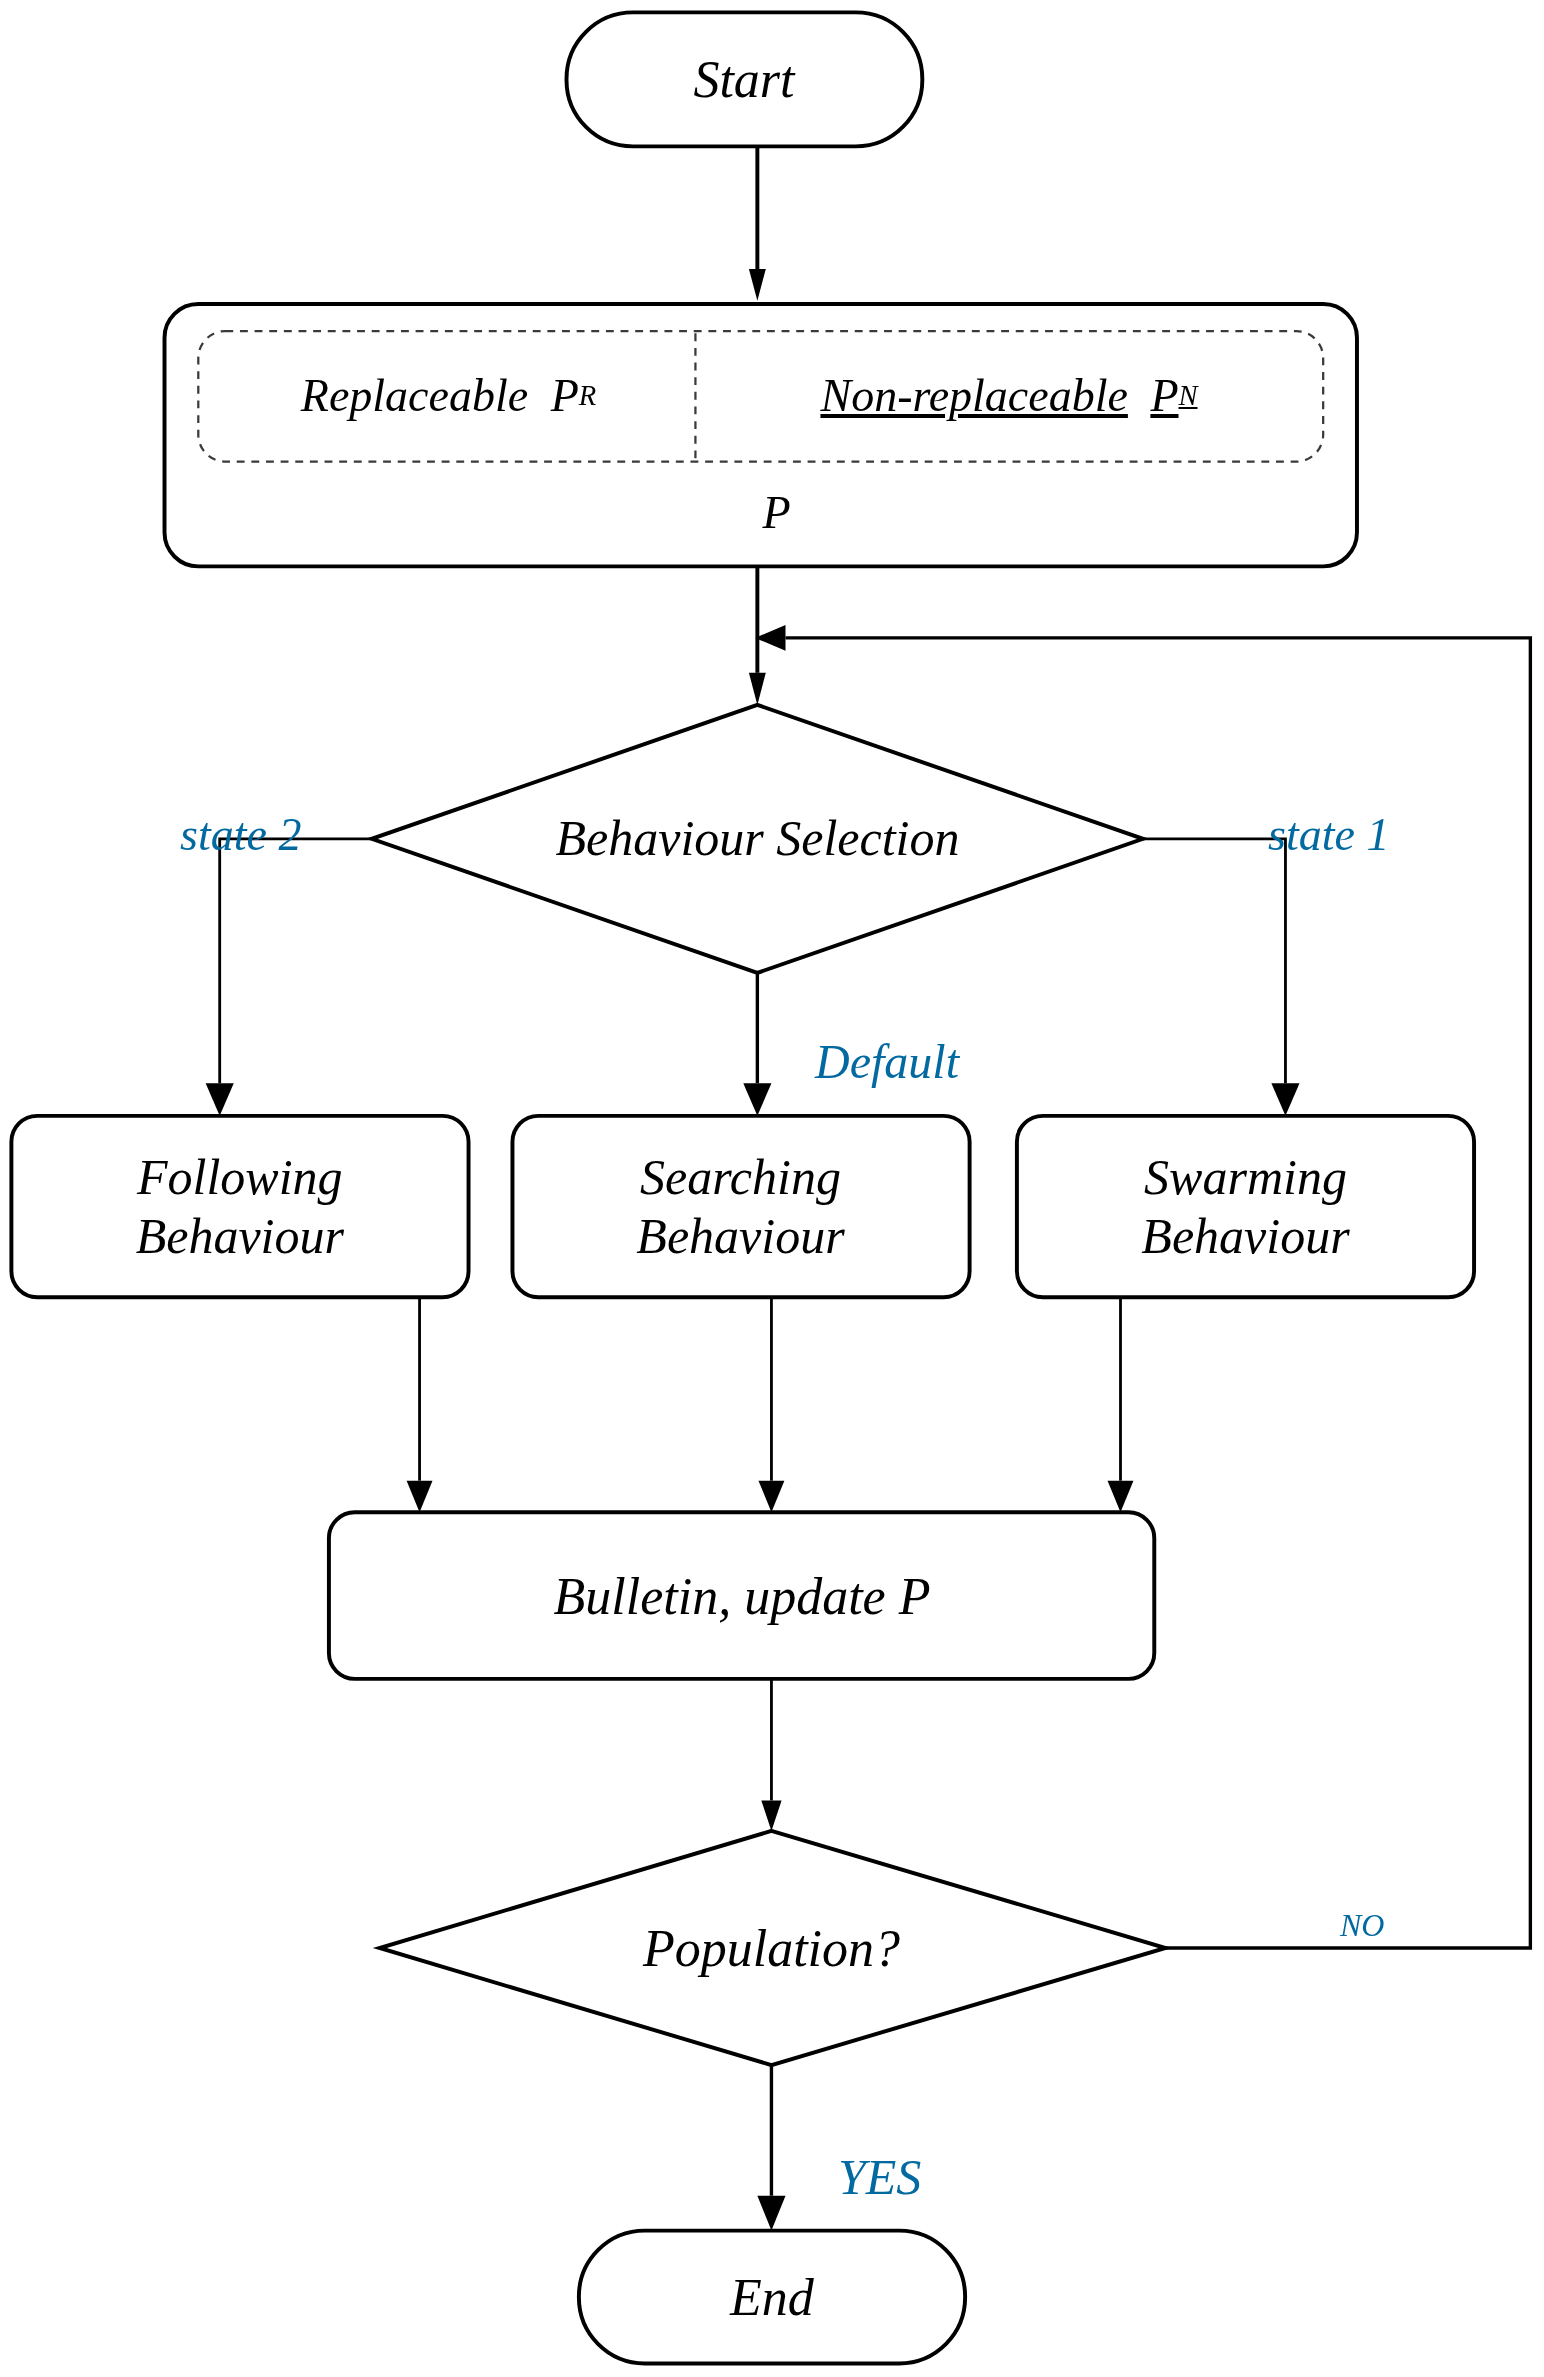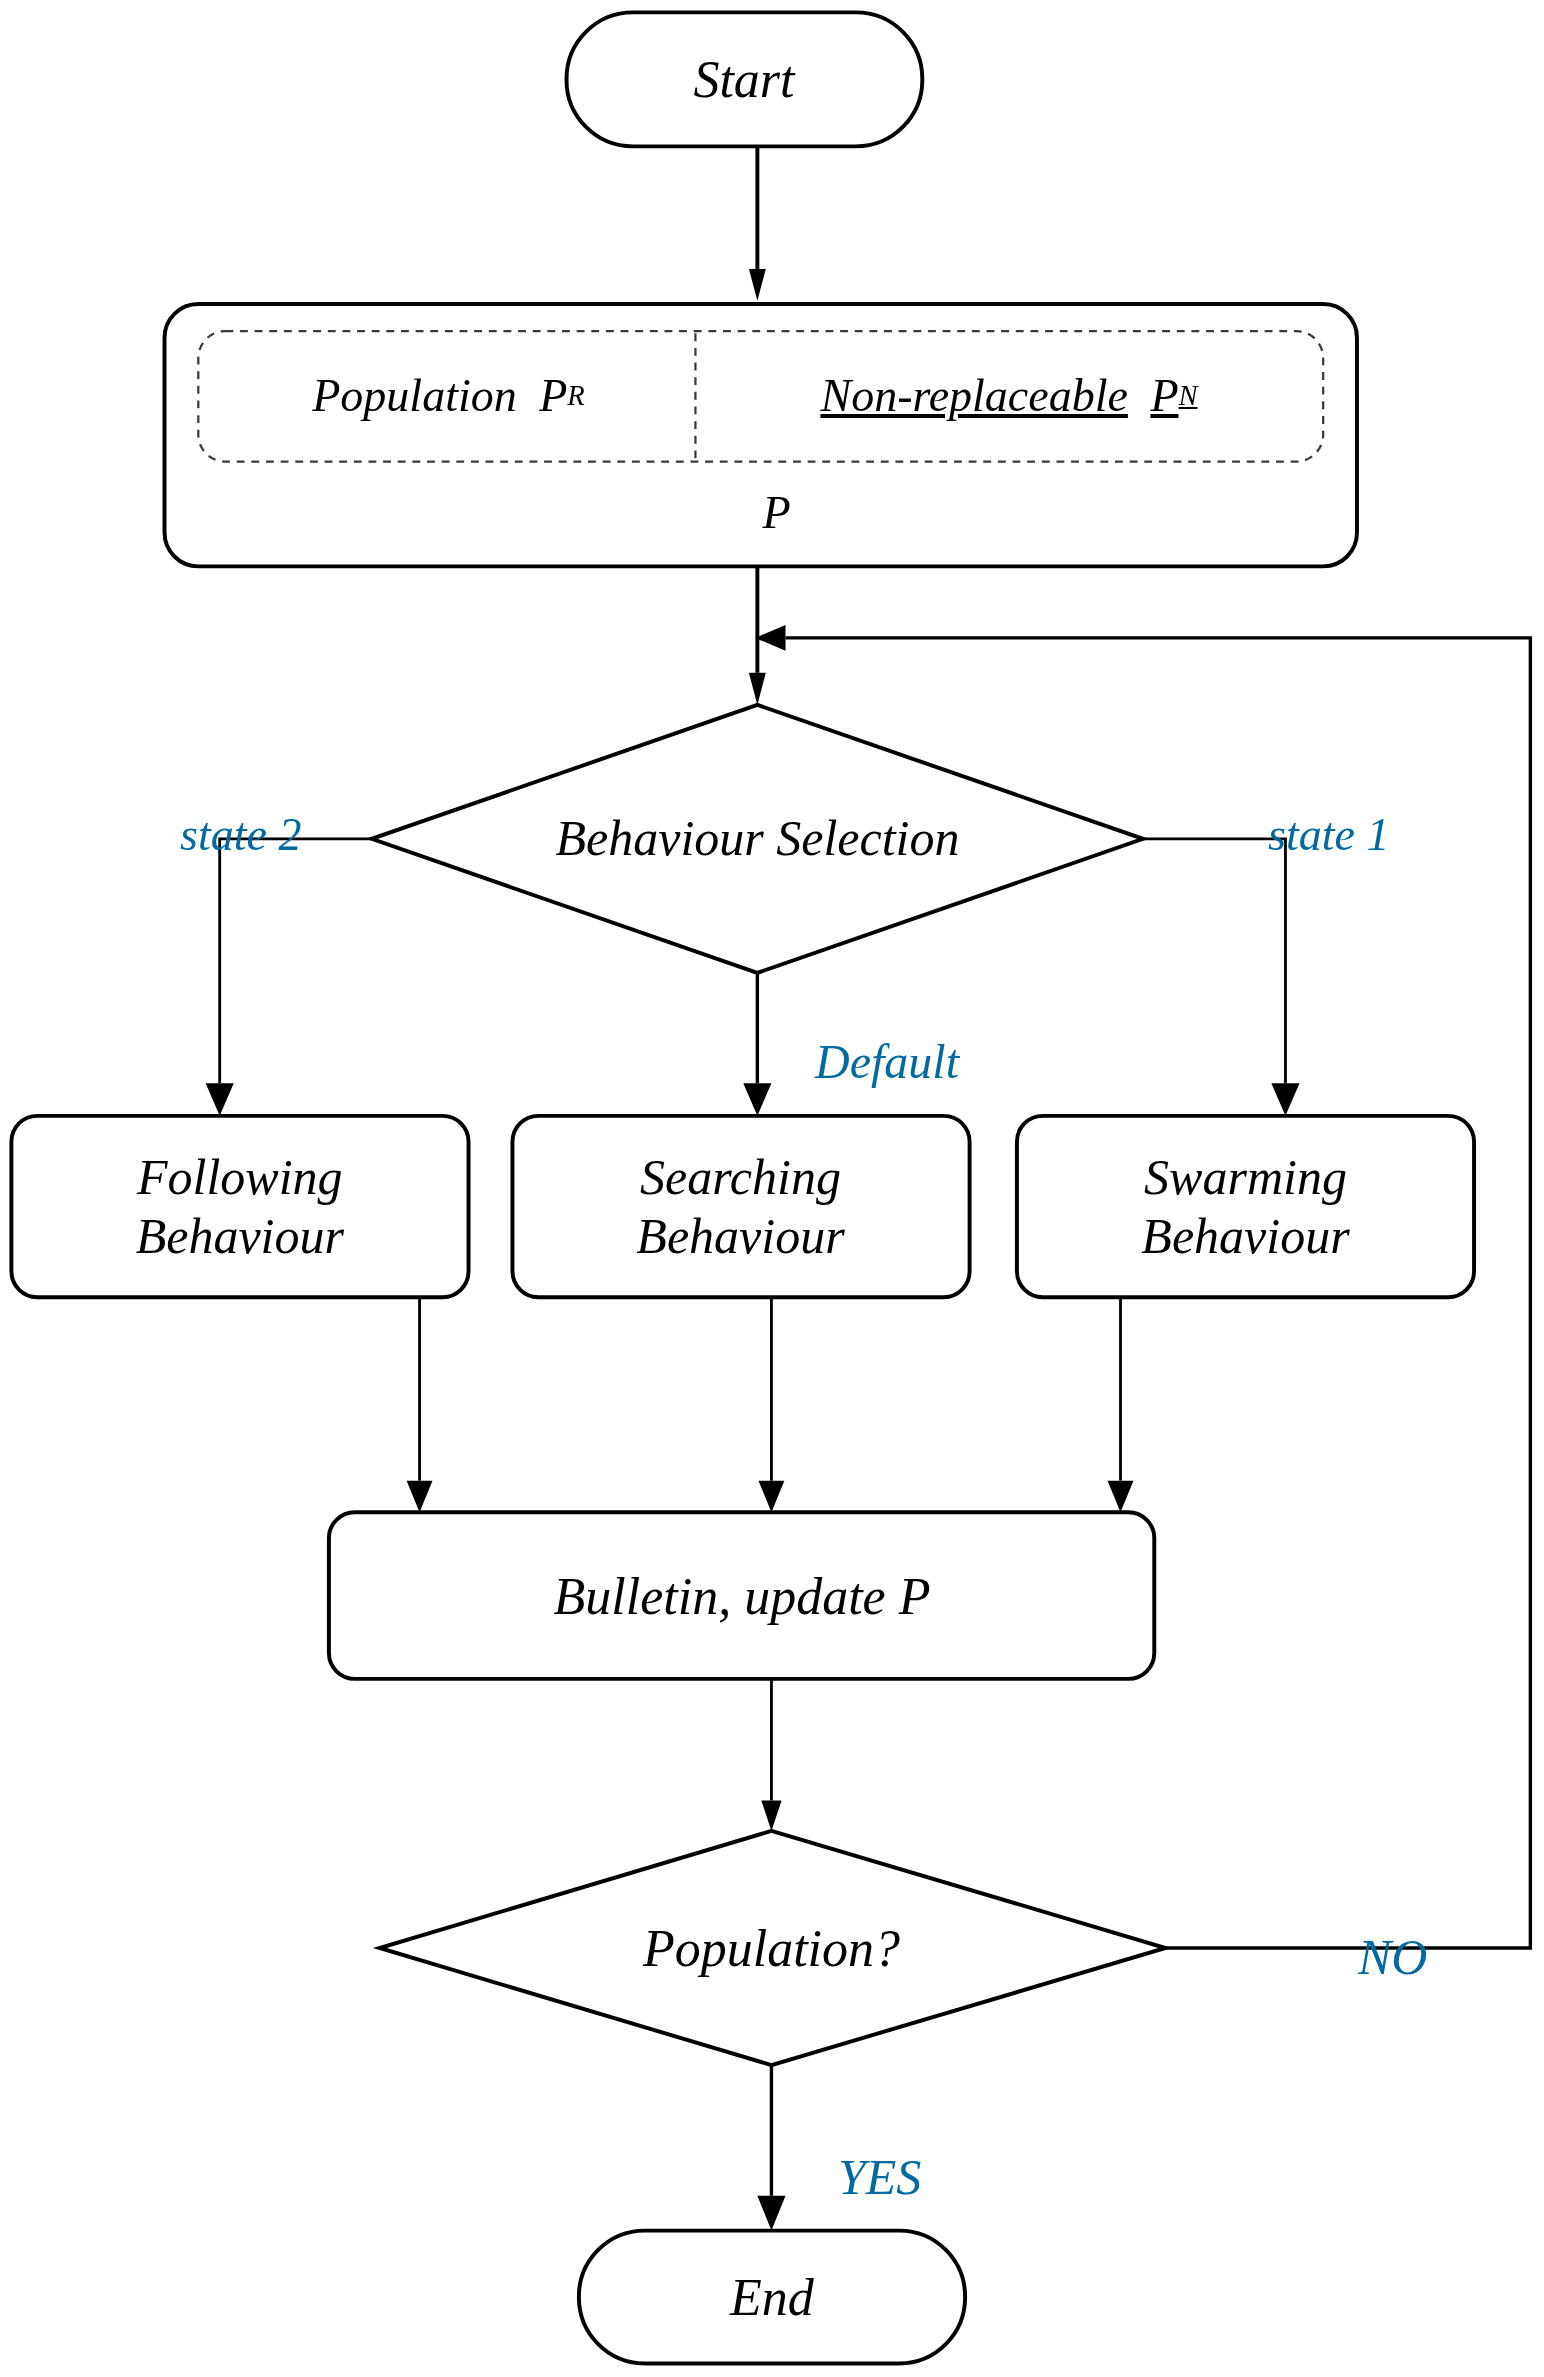--- a/index.html
+++ b/index.html
@@ -121,21 +121,21 @@
     <path d="M1345,3900 L1395,3900 L1370,3962 z" fill="#000000"></path>
 
     <rect x="1028" y="3962" width="686" height="236" rx="117" ry="117" fill="#ffffff" stroke="#000000" stroke-width="7"></rect>
   </svg>
 
   <div class="node-label" style="left:566px; top:12.4px; width:356px; height:134px; font-size:52px;">
     <span>Start</span>
   </div>
 
   <div class="node-label" style="left:203px; top:333px; width:491px; height:126px; font-size:46px; flex-direction:row;">
-    <span>Population</span>
+    <span>Replaceable</span>
     <span style="display:inline-block;width:22.5px;"></span>
     <span class="var-sym">P</span><span class="sub">R</span>
   </div>
 
   <div class="node-label" style="left:698px; top:333px; width:622px; height:126px; font-size:46px; flex-direction:row;text-decoration:underline;">
     <span>Non-replaceable</span>
     <span style="display:inline-block;width:22.5px;"></span>
     <span class="var-sym">P</span><span class="sub">N</span>
   </div>
 
@@ -176,21 +176,21 @@
   </div>
 
   <div class="node-label" style="left:329px; top:1513px; width:826px; height:167px; font-size:52px;">
     <span>Bulletin, update P</span>
   </div>
 
   <div class="node-label" style="left:462px; top:1899px; width:619px; height:99px; font-size:52px;">
     <span>Population?</span>
   </div>
 
-  <div class="edge-label" style="left:1308px; top:1870px; font-size:50px;font-style:italic;">
+  <div class="edge-label" style="left:1308px; top:1870px; font-size:32px;font-style:italic;">
     <span>NO</span>
   </div>
 
   <div class="edge-label" style="left:788px; top:2090px; font-size:50px;">
     <span>YES</span>
   </div>
 
   <div class="node-label" style="left:579px; top:2231px; width:386px; height:133px; font-size:52px;">
     <span>End</span>
   </div>

